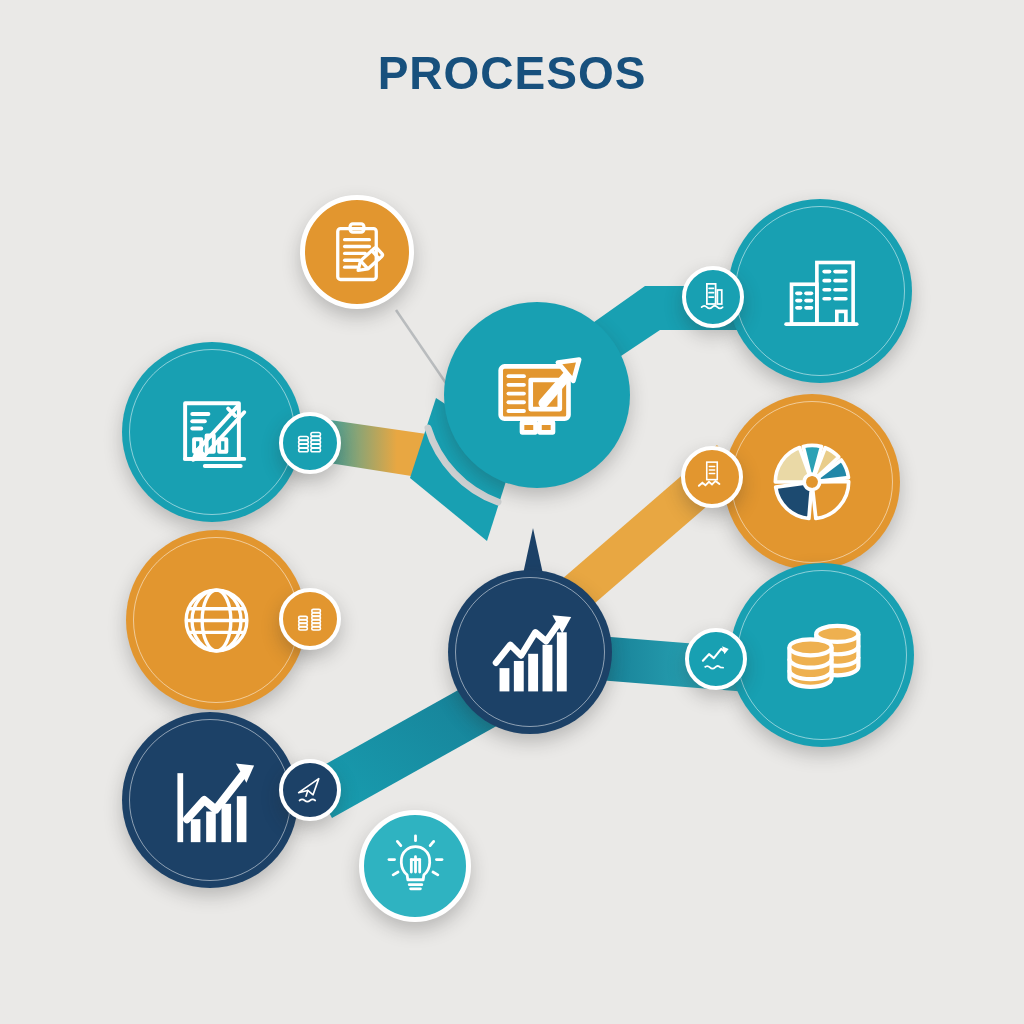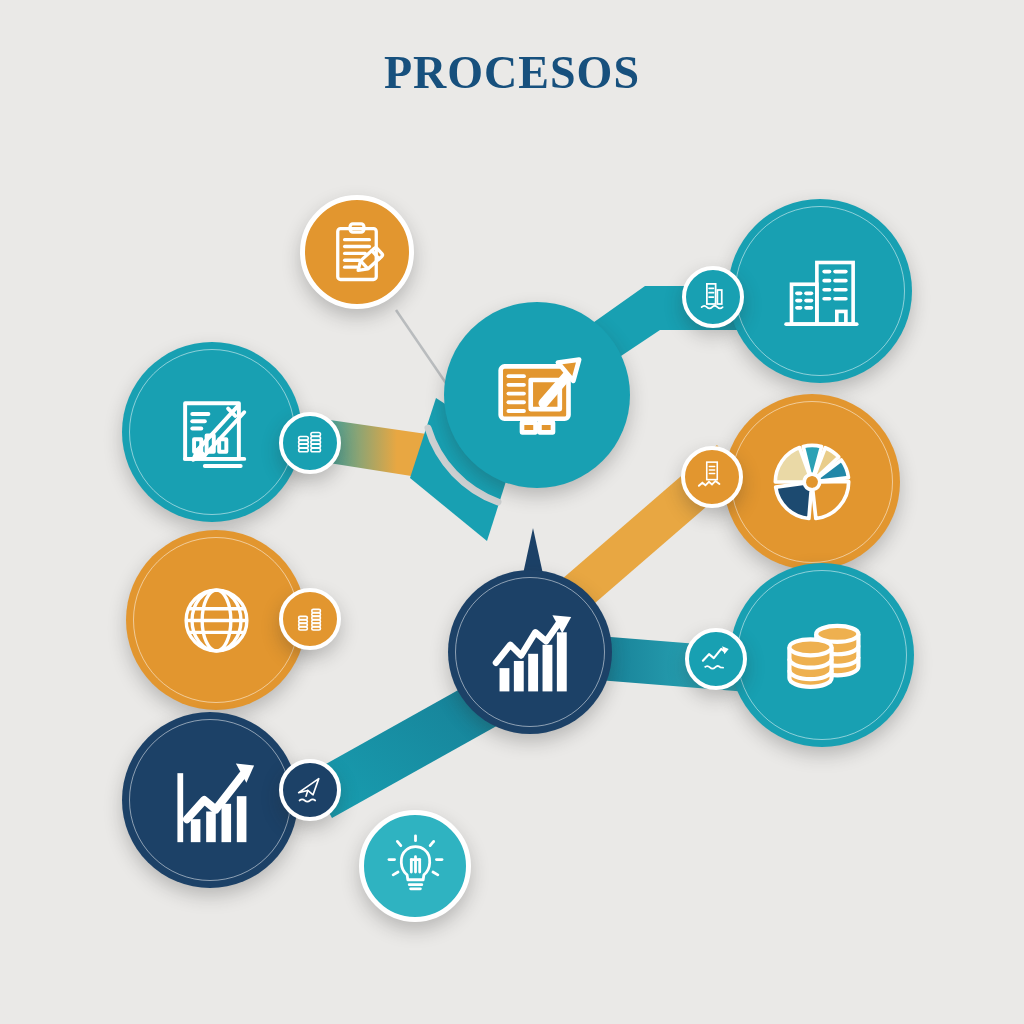--- a/index.html
+++ b/index.html
@@ -1,17 +1,17 @@
 <!DOCTYPE html>
 <html style="--bg: #eae9e7; --title-blue: #17507d; --teal: #18a0b2; --teal-dark: #177e95; --teal-light: #2fb3c1; --navy: #1c4167; --orange: #e2962f; --coin-orange: #eeb04f; --amber: #e8a742; --line-gray: #b9bcbe; --arc-gray: #cdd0d1; --pie-teal: #2ba1b5; --pie-sand: #e9cd8a; --pie-dark-teal: #2187a8; --pie-orange: #e2962f; --pie-navy: #1c4a70; --pie-cream: #ead9a6;"><head>
 <meta charset="utf-8">
 <style>
   html,body{margin:0;padding:0;background:#eae9e7;}
   .canvas{position:relative;width:1024px;height:1024px;margin:0 auto;overflow:hidden;
-          background:var(--bg);font-family:Liberation Serif, serif;border-radius:24px;}
+          background:var(--bg);font-family:Liberation Sans, sans-serif;border-radius:24px;}
   .title{position:absolute;top:46px;left:0;right:0;text-align:center;
          font-size:46px;font-weight:bold;letter-spacing:1px;color:var(--title-blue);}
   svg.ribbons{position:absolute;left:0;top:0;z-index:2;}
   .fill-teal{fill:var(--teal);}
   .fill-amber{fill:var(--amber);}
   .fill-navy{fill:var(--navy);}
   .line-gray{stroke:var(--line-gray);stroke-width:2.5;}
   .stroke-arc{stroke:var(--arc-gray);stroke-width:7;stroke-linecap:round;fill:none;}
   .stop-teal{stop-color:var(--teal);}
   .stop-amber{stop-color:var(--amber);}

